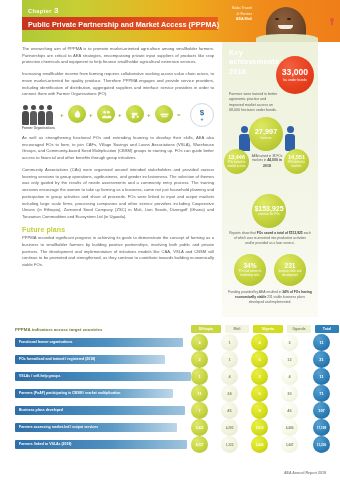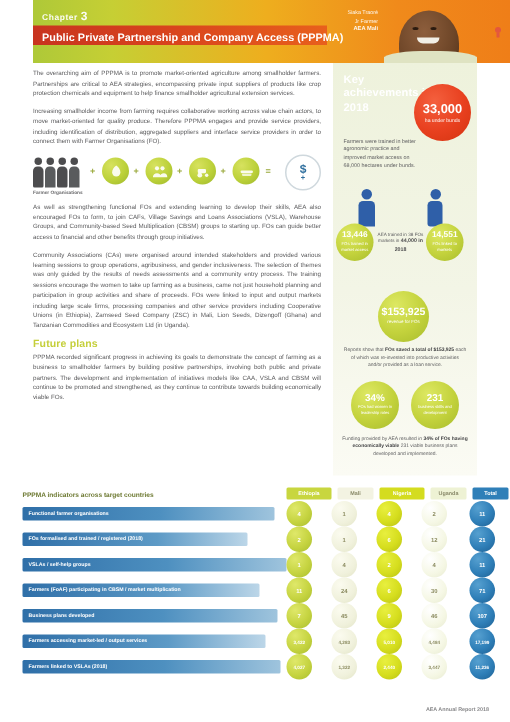--- a/index.html
+++ b/index.html
@@ -141,21 +141,21 @@
 <div class="header">
   <div class="hdr-green"></div>
   <div class="hdr-white-left"></div>
 
   <div class="chapter-tag">
     <span>Chapter</span>
     <b>3</b>
   </div>
 
   <div class="title-bar">
-    <span>Public Private Partnership and Company Access (PPPMA)</span>
+    <span>Public Private Partnership and Market Access (PPPMA)</span>
   </div>
 
   <div class="photo-caption">
     <div>Siaka Traoré</div>
     <div>Jr Farmer</div>
     <div class="cap-name">AEA Mali</div>
   </div>
 
   <div class="photo">
     <div class="skin"></div>
@@ -255,20 +255,24 @@
     <div class="pgroup">
       <div class="person f p-left">
           <div class="ph"></div>
           <div class="pb"></div>
         </div>
       <div class="person p-right">
           <div class="ph"></div>
           <div class="pb"></div>
         </div>
 
+      <div class="pgreen c-main">
+        <div class="n">27,997</div>
+        <div class="l">farmers</div>
+      </div>
       <div class="pgreen c-l">
         <div class="n">13,446</div>
         <div class="l">FOs trained in market access</div>
       </div>
       <div class="pgreen c-r">
         <div class="n">14,551</div>
         <div class="l">FOs linked to markets</div>
       </div>
       <div class="mid-note">
         <span>AEA trained in 38 FOs markets in</span>

